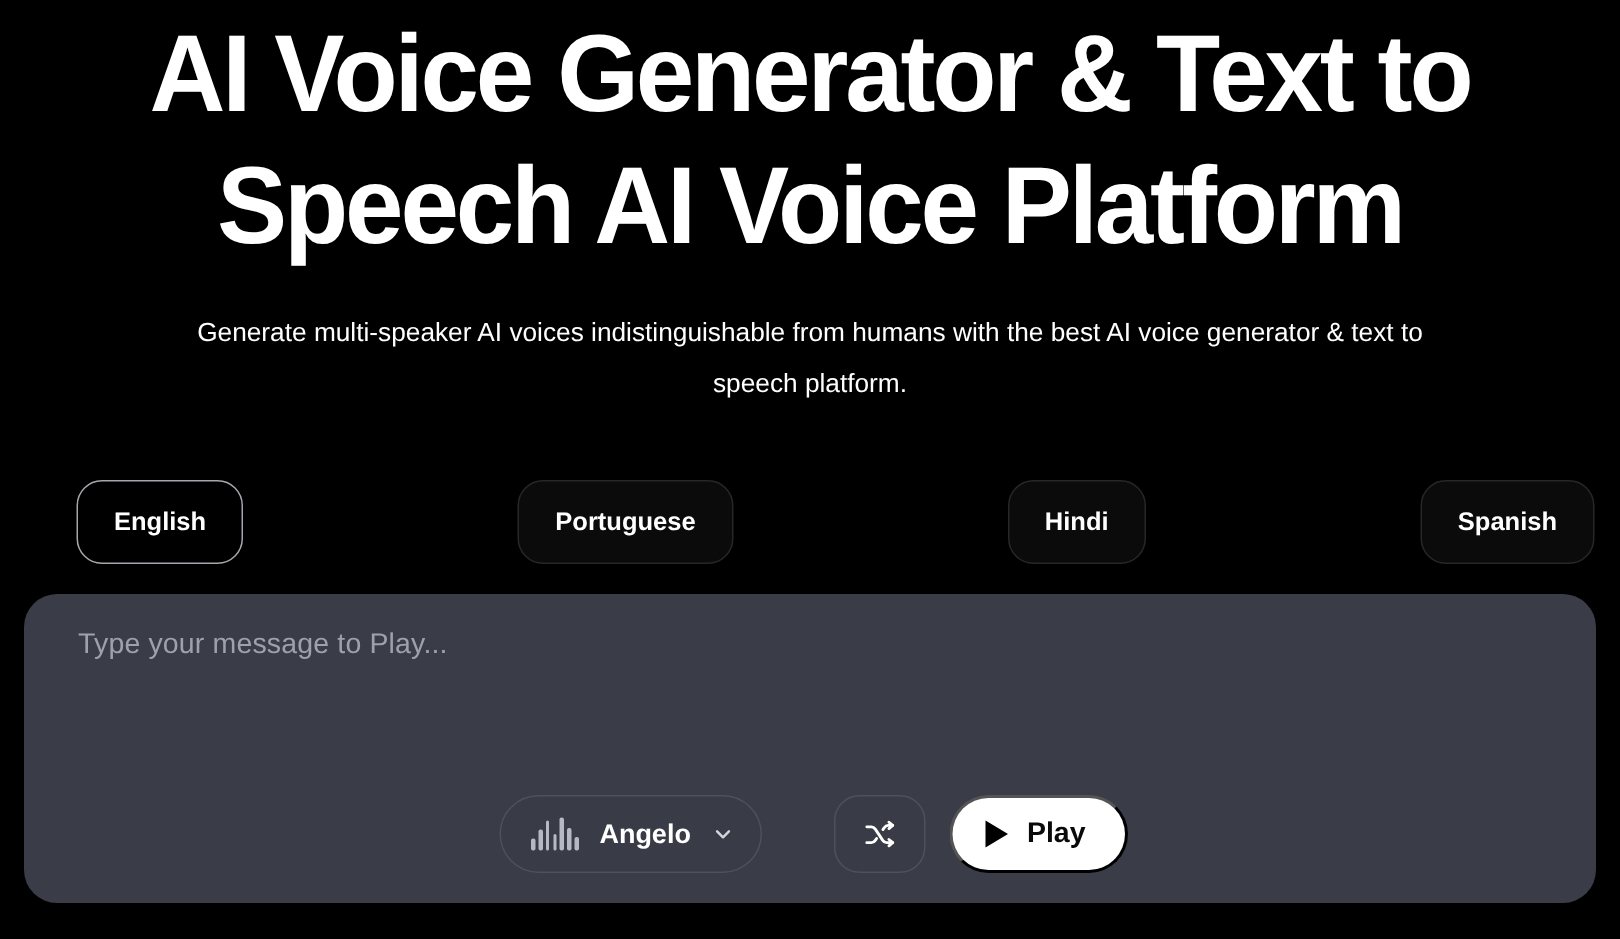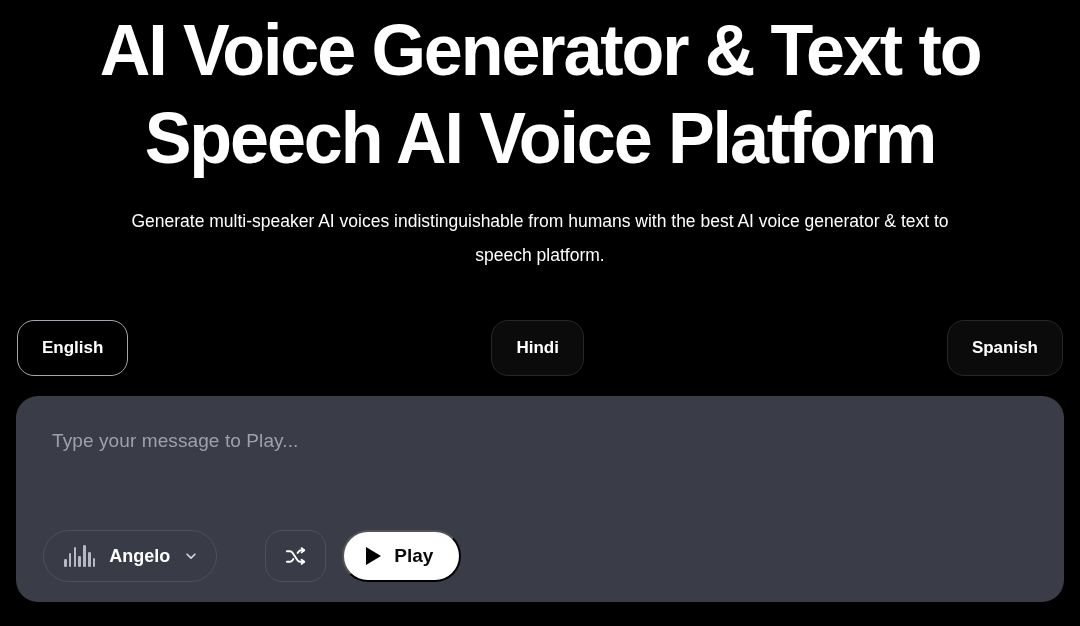--- a/index.html
+++ b/index.html
@@ -61,57 +61,58 @@
     align-items: center;
     justify-content: center;
     border-radius: 17px;
     font-size: 17px;
     font-weight: bold;
     color: #ffffff;
     background: #0b0b0b;
     border: 1.4px solid #27272a;
     cursor: pointer;
     white-space: nowrap;
+    margin-left: 34px;
   }
   .lang-pill.active {
     background: #000000;
     border: 1.6px solid #a6a6ad;
   }
 
   
   .composer {
     position: absolute;
     left: 16px;
     top: 396px;
     width: 1048px;
     height: 206px;
     background: #3a3d47;
     border-radius: 22px;
   }
 
   .composer-placeholder {
     position: absolute;
     left: 36px;
-    top: 34px;
+    top: 23px;
     font-size: 19px;
     color: #9ea1ab;
     font-weight: normal;
     letter-spacing: 0.1px;
     cursor: text;
   }
 
   .composer-bar {
     position: absolute;
     left: 27px;
     right: 22px;
     bottom: 20px;
     height: 52px;
     display: flex;
     align-items: center;
-    justify-content: flex-start;
+    justify-content: center;
     gap: 48px;
   }
 
   
   .voice-select {
     height: 52px;
     padding: 0 18px 0 20px;
     display: flex;
     align-items: center;
     gap: 14px;
@@ -177,20 +178,23 @@
 </h1>
 
 <p class="hero-sub">
   <span>Generate multi-speaker AI voices indistinguishable from humans with the best AI</span>
   <span>voice generator &amp; text to speech platform.</span>
 </p>
 
 <div class="lang-row">
   <button class="lang-pill active">
     <span>English</span>
+  </button>
+  <button class="lang-pill">
+    <span>Portuguese</span>
   </button>
   <button class="lang-pill">
     <span>Hindi</span>
   </button>
   <button class="lang-pill">
     <span>Spanish</span>
   </button>
 </div>
 
 <div class="composer">

